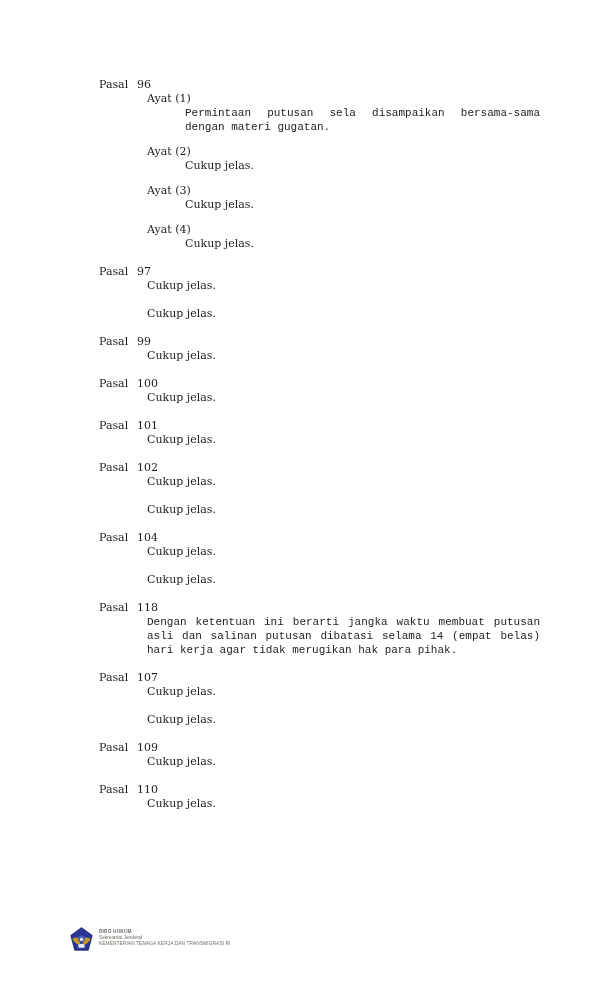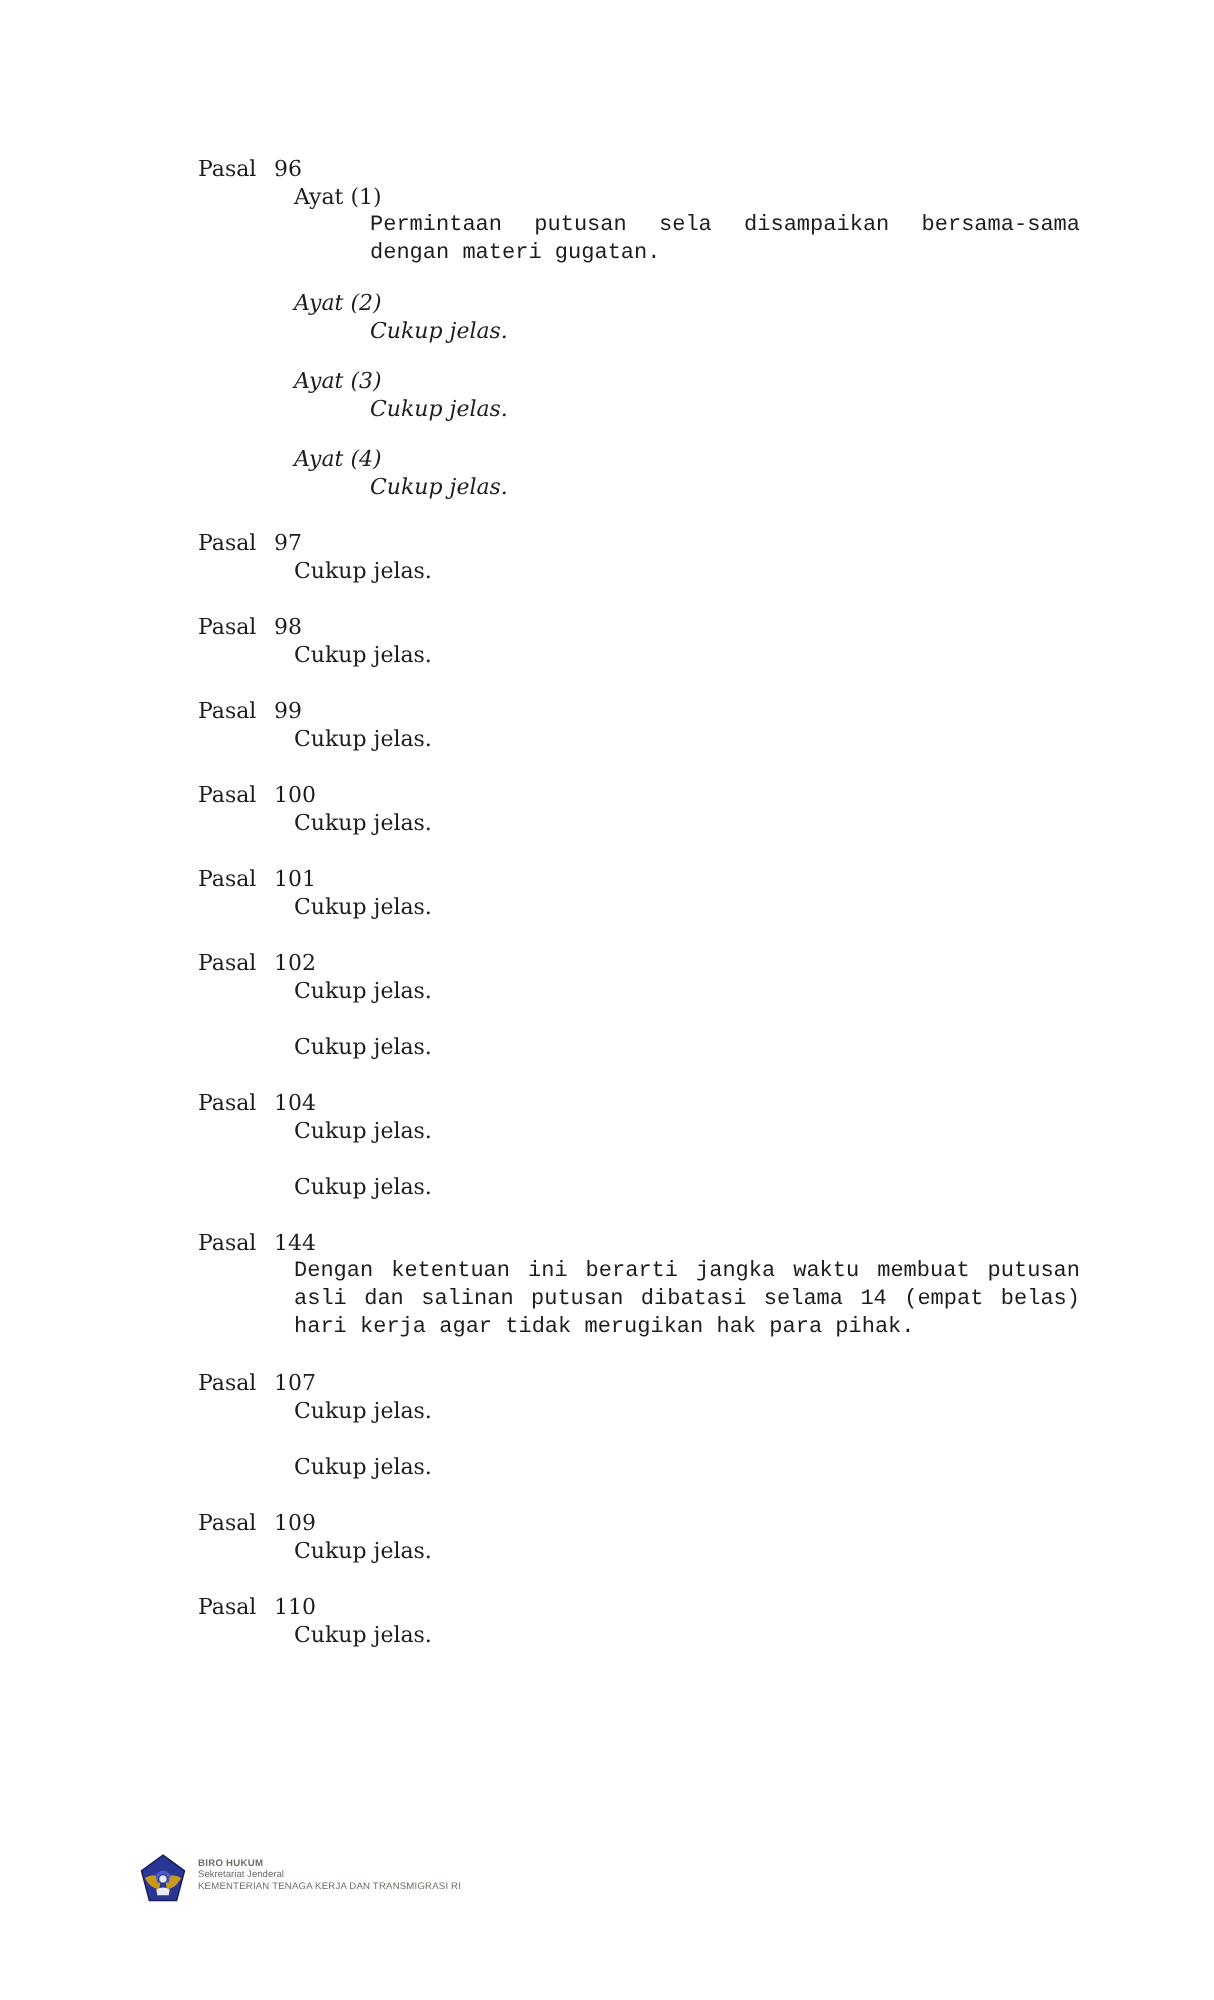--- a/index.html
+++ b/index.html
@@ -17,21 +17,21 @@
     width: 441px;
     font-size: 11px;
     line-height: 14px;
     color: #1d1d1d;
     margin-top: 12px;
   }
   section.pasal { margin-bottom: 14px; }
   .pasal-label { display: inline-block; width: 38px; }
   .lvl1 { margin-left: 48px; }
   .lvl2 { margin-left: 86px; }
-  .ayat + .ayat { margin-top: 11px; font-style: italic; }
+  .ayat + .ayat { margin-top: 11px; }
   .justify { text-align: justify; font-family: Liberation Mono, monospace; }
   .footer {
     position: absolute;
     left: 70px;
     top: 927px;
     display: flex;
     align-items: flex-start;
   }
   .footer-logo { width: 23px; height: 24px; margin-right: 6px; flex: 0 0 auto; }
   .footer-text {
@@ -69,21 +69,20 @@
         <div class="ayat">
           <div class="lvl1">Ayat (4)</div>
           <div class="lvl2 body">Cukup jelas.</div>
         </div>
       </section>
       <section class="pasal">
         <div class="pasal-head"><span class="pasal-label">Pasal</span><span class="pasal-num">97</span></div>
         <div class="lvl1 body">Cukup jelas.</div>
       </section>
       <section class="pasal">
-        <div class="pasal-head"><span class="pasal-label">Pasal</span><span class="pasal-num">98</span></div>
         <div class="lvl1 body">Cukup jelas.</div>
       </section>
       <section class="pasal">
         <div class="pasal-head"><span class="pasal-label">Pasal</span><span class="pasal-num">99</span></div>
         <div class="lvl1 body">Cukup jelas.</div>
       </section>
       <section class="pasal">
         <div class="pasal-head"><span class="pasal-label">Pasal</span><span class="pasal-num">100</span></div>
         <div class="lvl1 body">Cukup jelas.</div>
       </section>
@@ -99,21 +98,21 @@
         <div class="lvl1 body">Cukup jelas.</div>
       </section>
       <section class="pasal">
         <div class="pasal-head"><span class="pasal-label">Pasal</span><span class="pasal-num">104</span></div>
         <div class="lvl1 body">Cukup jelas.</div>
       </section>
       <section class="pasal">
         <div class="lvl1 body">Cukup jelas.</div>
       </section>
       <section class="pasal">
-        <div class="pasal-head"><span class="pasal-label">Pasal</span><span class="pasal-num">144</span></div>
+        <div class="pasal-head"><span class="pasal-label">Pasal</span><span class="pasal-num">118</span></div>
         <div class="lvl1 body justify">Dengan ketentuan ini berarti jangka waktu membuat putusan asli dan salinan putusan dibatasi selama 14 (empat belas) hari kerja agar tidak merugikan hak para pihak.</div>
       </section>
       <section class="pasal">
         <div class="pasal-head"><span class="pasal-label">Pasal</span><span class="pasal-num">107</span></div>
         <div class="lvl1 body">Cukup jelas.</div>
       </section>
       <section class="pasal">
         <div class="lvl1 body">Cukup jelas.</div>
       </section>
       <section class="pasal">

